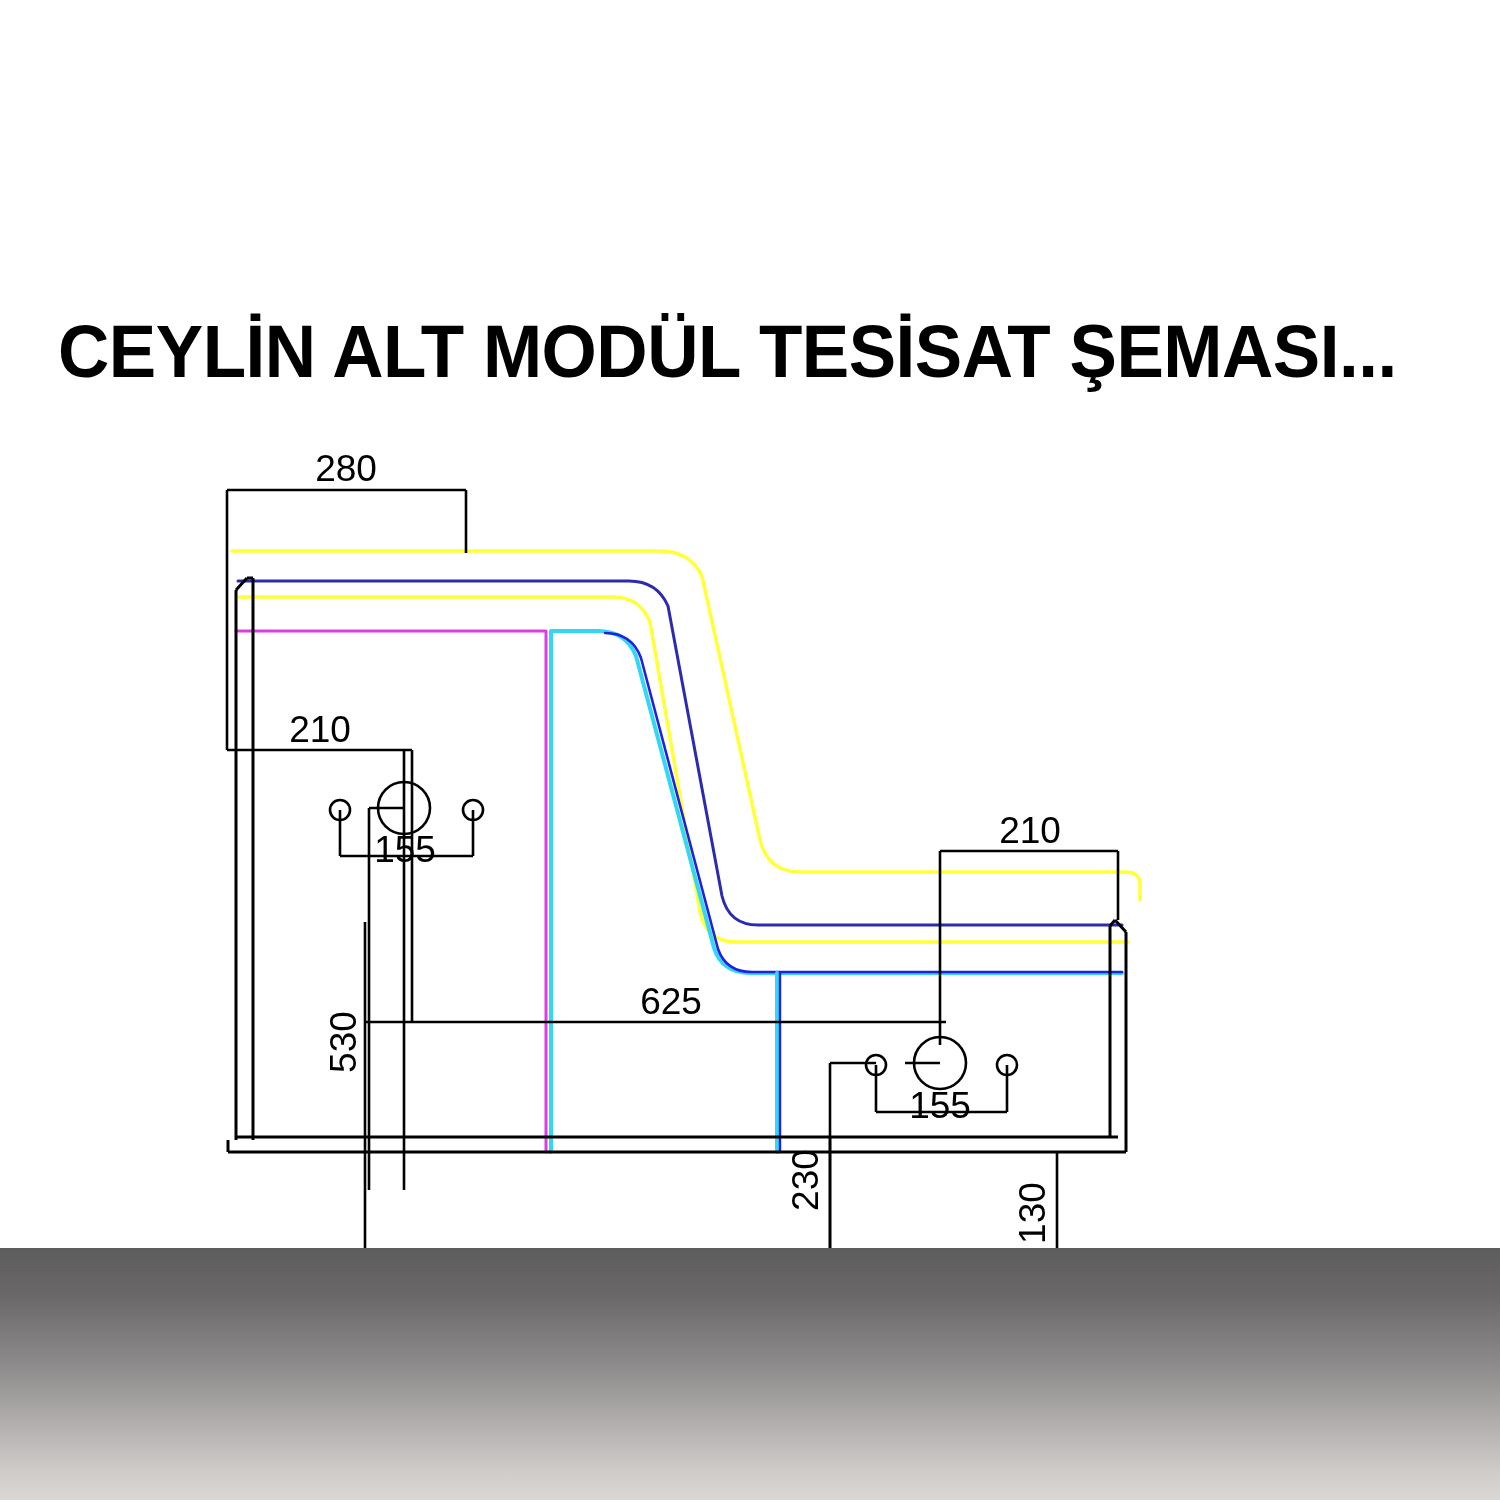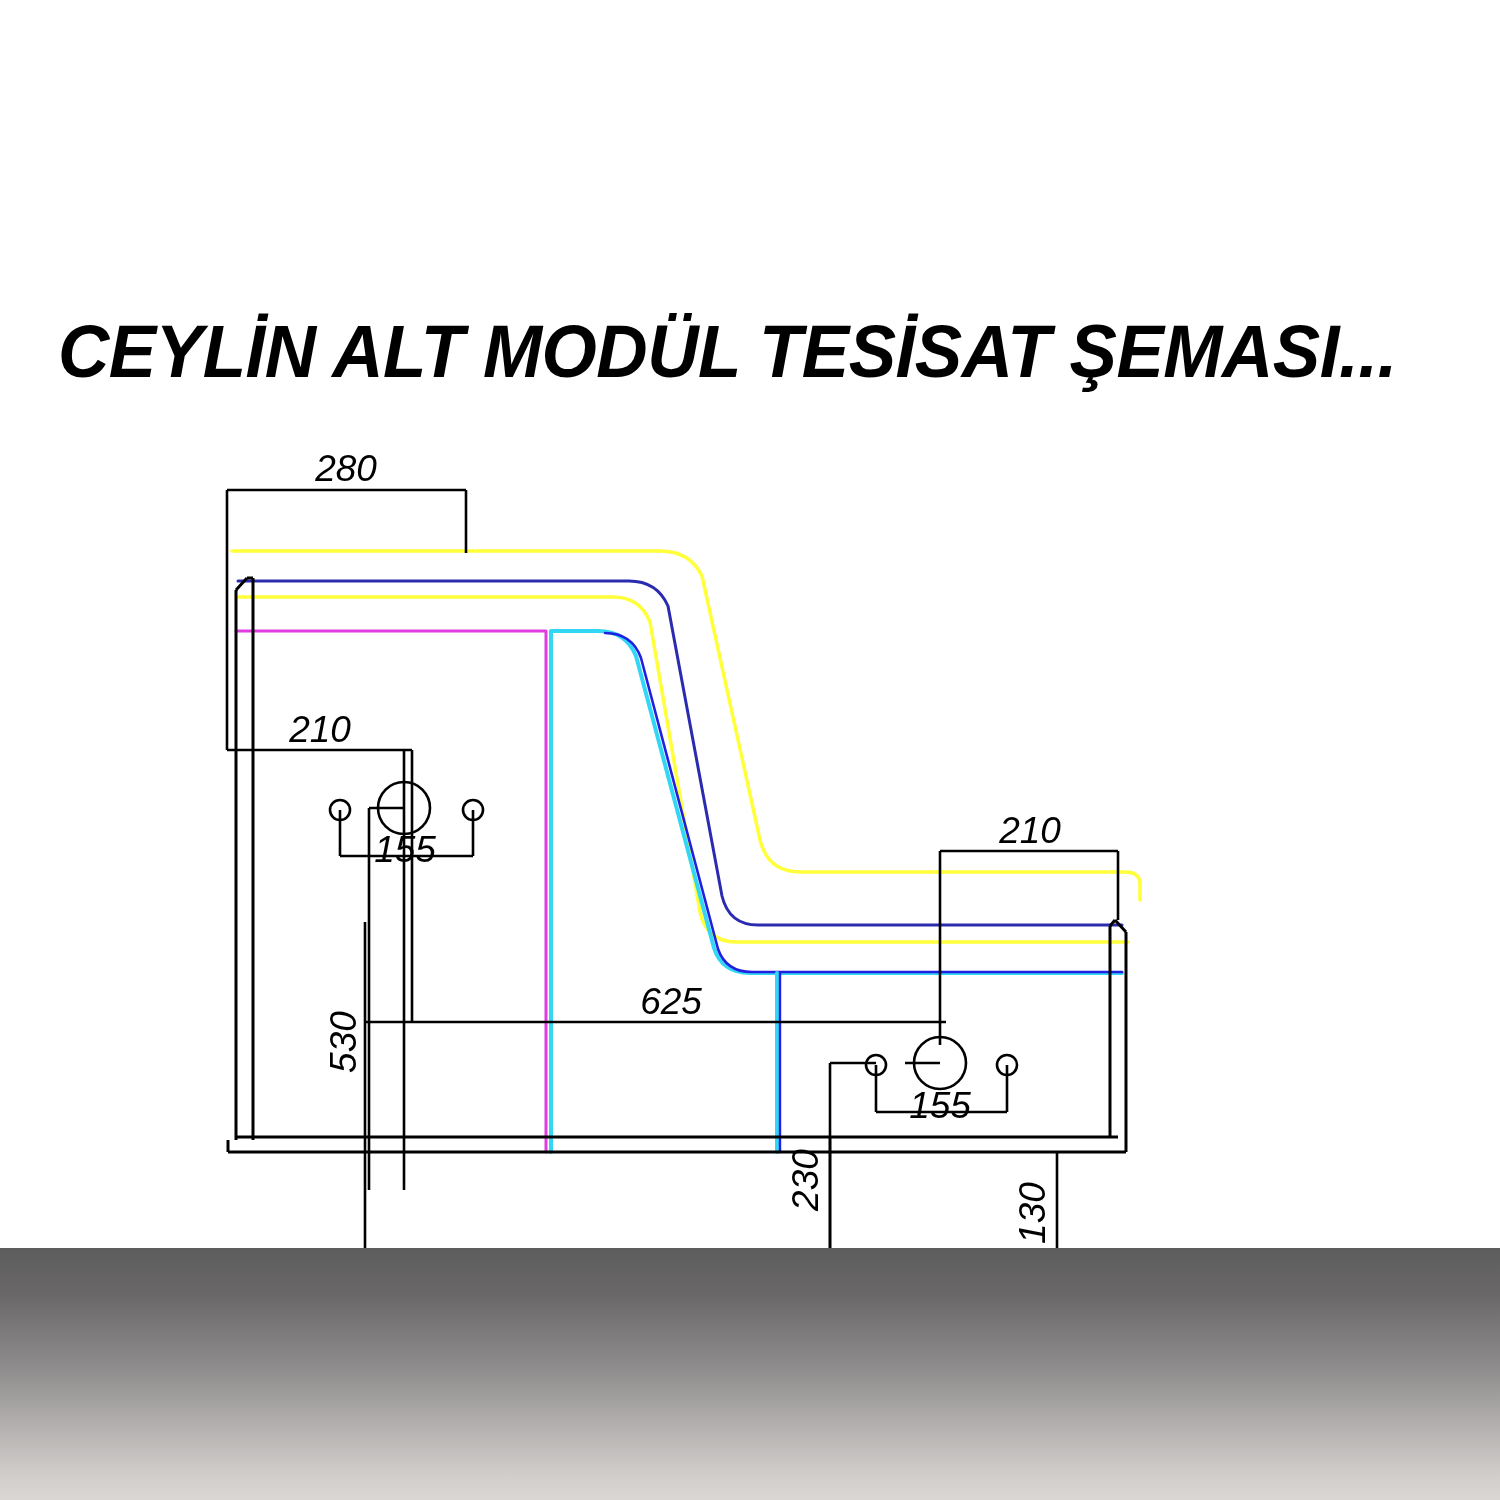--- a/index.html
+++ b/index.html
@@ -7,21 +7,20 @@
     padding: 0;
     background: #ffffff;
   }
   #page {
     position: relative;
     width: 1500px;
     height: 1500px;
     background: #ffffff;
     overflow: hidden;
     font-family: "Liberation Sans", sans-serif;
-    font-style: italic;
   }
   #title {
     position: absolute;
     left: 58px;
     top: 312px;
     width: 1400px;
     height: 80px;
     font-family: "Liberation Sans", sans-serif;
     font-weight: bold;
     font-size: 74px;

